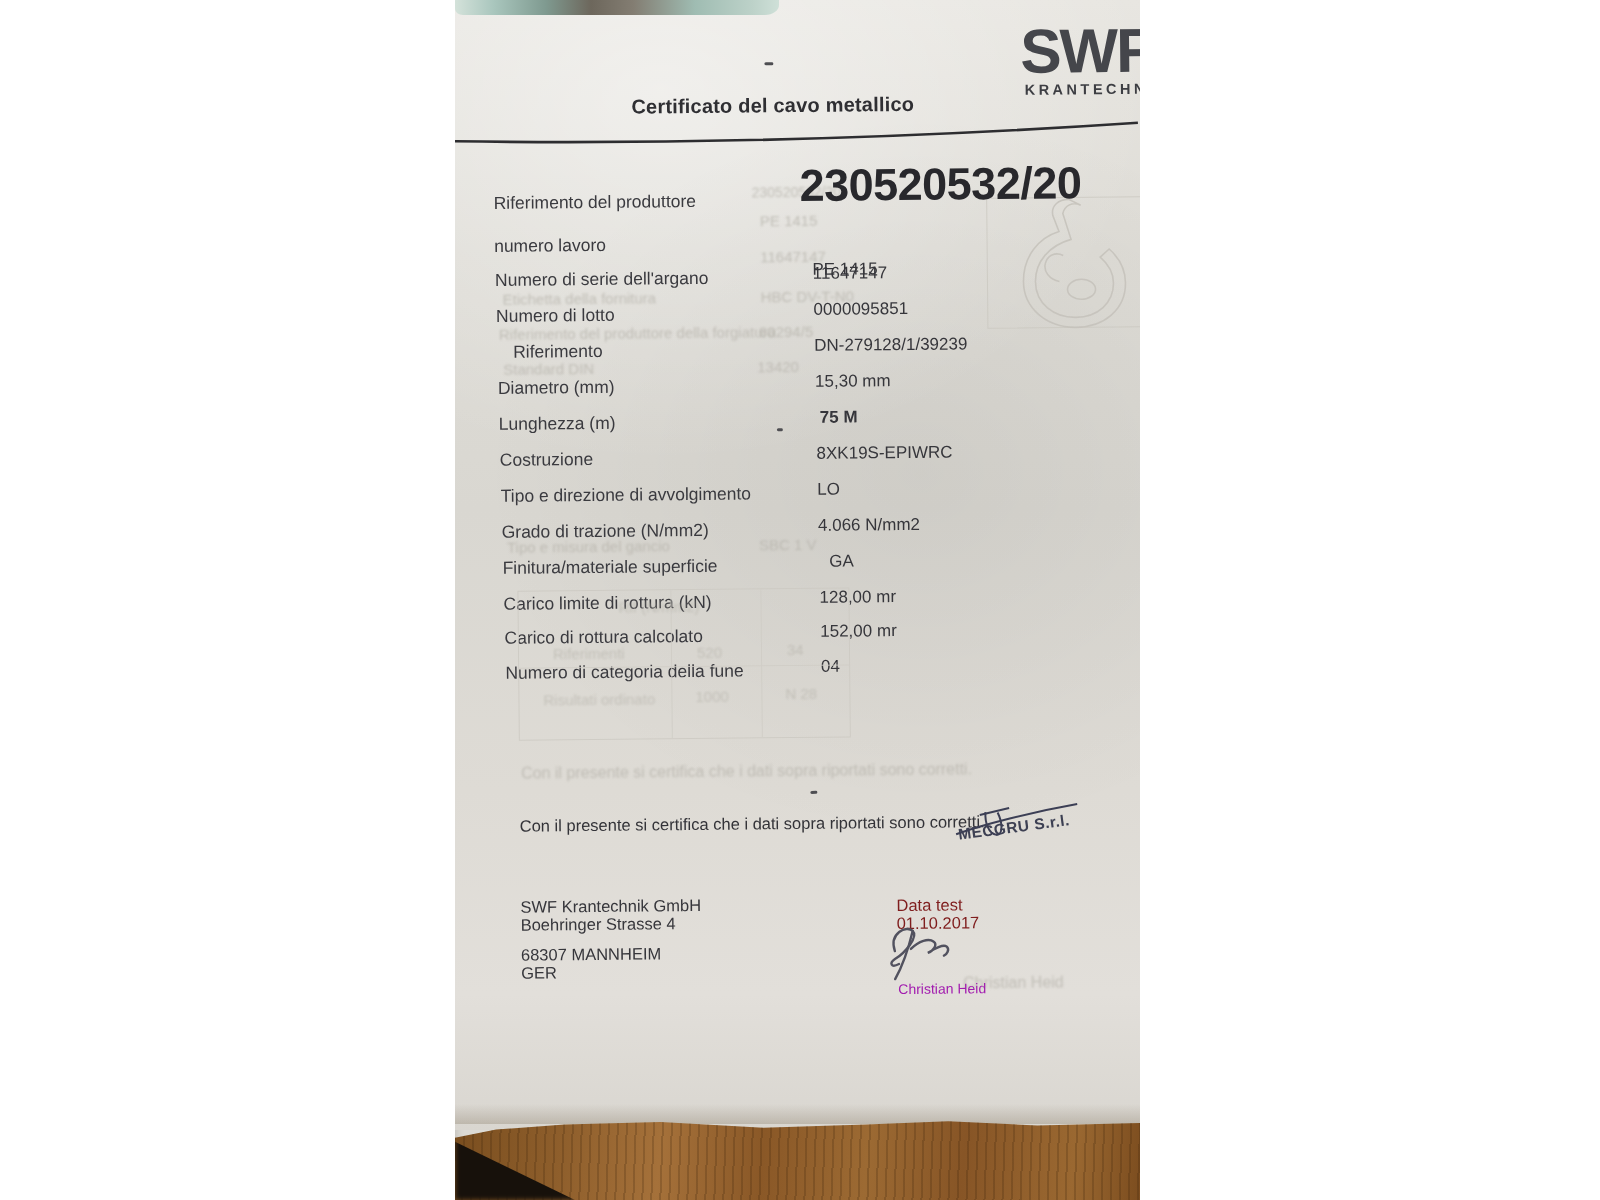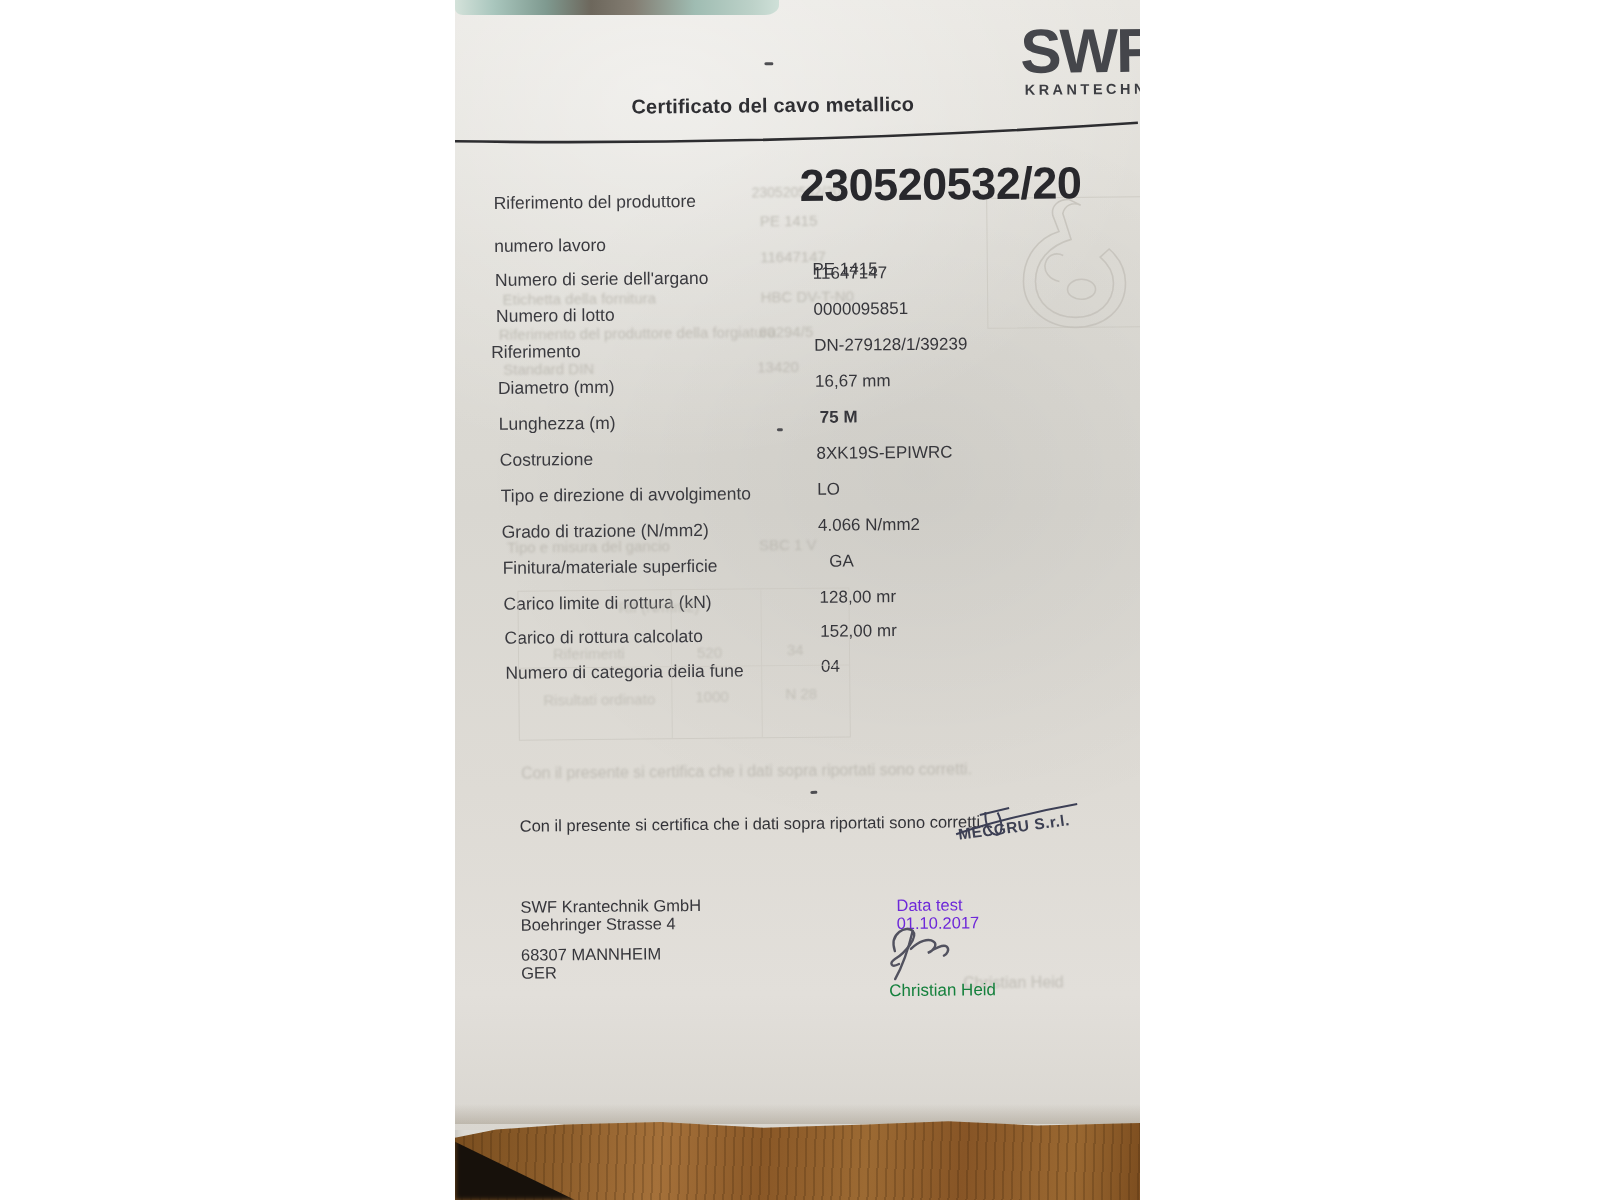--- a/index.html
+++ b/index.html
@@ -31,23 +31,23 @@
   .ref-value{position:absolute;left:346px;top:160px;font-size:45px;font-weight:700;
              letter-spacing:-.5px;color:#28282c;white-space:nowrap;}
   .f-label{position:absolute;left:40px;font-size:17.5px;color:#3a3a3f;white-space:nowrap;}
   .f-value{position:absolute;left:358px;font-size:17px;color:#36363b;white-space:nowrap;}
   .cert{position:absolute;left:60px;top:814px;font-size:16.5px;color:#333338;white-space:nowrap;}
   .stamp{position:absolute;left:494px;top:806px;width:130px;height:46px;transform:rotate(-7deg);}
   .stamp-text{position:absolute;left:4px;top:14px;font-size:15.5px;font-weight:600;
               letter-spacing:.5px;color:#3d4053;white-space:nowrap;}
   .addr{position:absolute;left:60px;top:896px;font-size:16.5px;line-height:17.5px;color:#36363b;}
   .addr .gap{height:13px;}
-  .testblock{position:absolute;left:436px;top:898px;font-size:16.5px;line-height:17.5px;color:#6d28d9;}
+  .testblock{position:absolute;left:436px;top:898px;font-size:16.5px;line-height:17.5px;color:#7f1d1d;}
   .signature{position:absolute;left:416px;top:922px;width:90px;height:60px;}
-  .signer{position:absolute;left:428px;top:982px;font-size:17px;color:#15803d;}
+  .signer{position:absolute;left:437px;top:982px;font-size:14px;color:#a21caf;}
   
   .speck{position:absolute;background:#4e4e52;border-radius:2px;}
   
   .ghost{position:absolute;color:#b5b2aa;filter:blur(1.1px);opacity:.75;font-size:15px;white-space:nowrap;}
   .ghost-hook{position:absolute;left:531px;top:198px;width:170px;height:136px;}
   .ghost-table{position:absolute;left:60px;top:588px;width:330px;height:148px;border:1px solid #cdcac3;opacity:.85;}
   .ghost-table .v1{position:absolute;left:152px;top:0;width:1px;height:100%;background:#d0cdc6;}
   .ghost-table .v2{position:absolute;left:242px;top:0;width:1px;height:100%;background:#d0cdc6;}
   .ghost-table .h1{position:absolute;left:0;top:76px;width:100%;height:1px;background:#d0cdc6;}
   
@@ -94,24 +94,24 @@
       <div class="ghost" style="left:298px;top:184px;font-size:14px;">230520532/20</div>
       <div class="ref-value">230520532/20</div>
 
       <div id="rows">
           <div class="f-label" style="top: 233px; left: 40px;">numero lavoro</div>
           <div class="f-value" style="top: 230px; left: 358px; margin-top: 30px;">PE 1415</div>
           <div class="f-label" style="top: 267px; left: 40.6px;">Numero di serie dell'argano</div>
           <div class="f-value" style="top: 264px; left: 358.4px;">11647147</div>
           <div class="f-label" style="top: 303px; left: 41.2px;">Numero di lotto</div>
           <div class="f-value" style="top: 300px; left: 358.8px;">0000095851</div>
-          <div class="f-label" style="top: 339px; left: 36px; text-align: right;">Riferimento</div>
+          <div class="f-label" style="top: 339px; left: 58px; text-align: right;">Riferimento</div>
           <div class="f-value" style="top: 336px; left: 359.2px;">DN-279128/1/39239</div>
           <div class="f-label" style="top: 375px; left: 42.4px;">Diametro (mm)</div>
-          <div class="f-value" style="top: 372px; left: 359.6px;">16,67 mm</div>
+          <div class="f-value" style="top: 372px; left: 359.6px;">15,30 mm</div>
           <div class="f-label" style="top: 411px; left: 43px;">Lunghezza (m)</div>
           <div class="f-value" style="top: 408px; left: 364px; font-weight: bold;">75 M</div>
           <div class="f-label" style="top: 447px; left: 43.6px;">Costruzione</div>
           <div class="f-value" style="top: 444px; left: 360.4px;">8XK19S-EPIWRC</div>
           <div class="f-label" style="top: 483px; left: 44.2px;">Tipo e direzione di avvolgimento</div>
           <div class="f-value" style="top: 480px; left: 360.8px;">LO</div>
           <div class="f-label" style="top: 519px; left: 44.8px;">Grado di trazione (N/mm2)</div>
           <div class="f-value" style="top: 516px; left: 361.2px;">4.066 N/mm2</div>
           <div class="f-label" style="top: 555px; left: 45.4px;">Finitura/materiale superficie</div>
           <div class="f-value" style="top: 552px; left: 372px;">GA</div>

